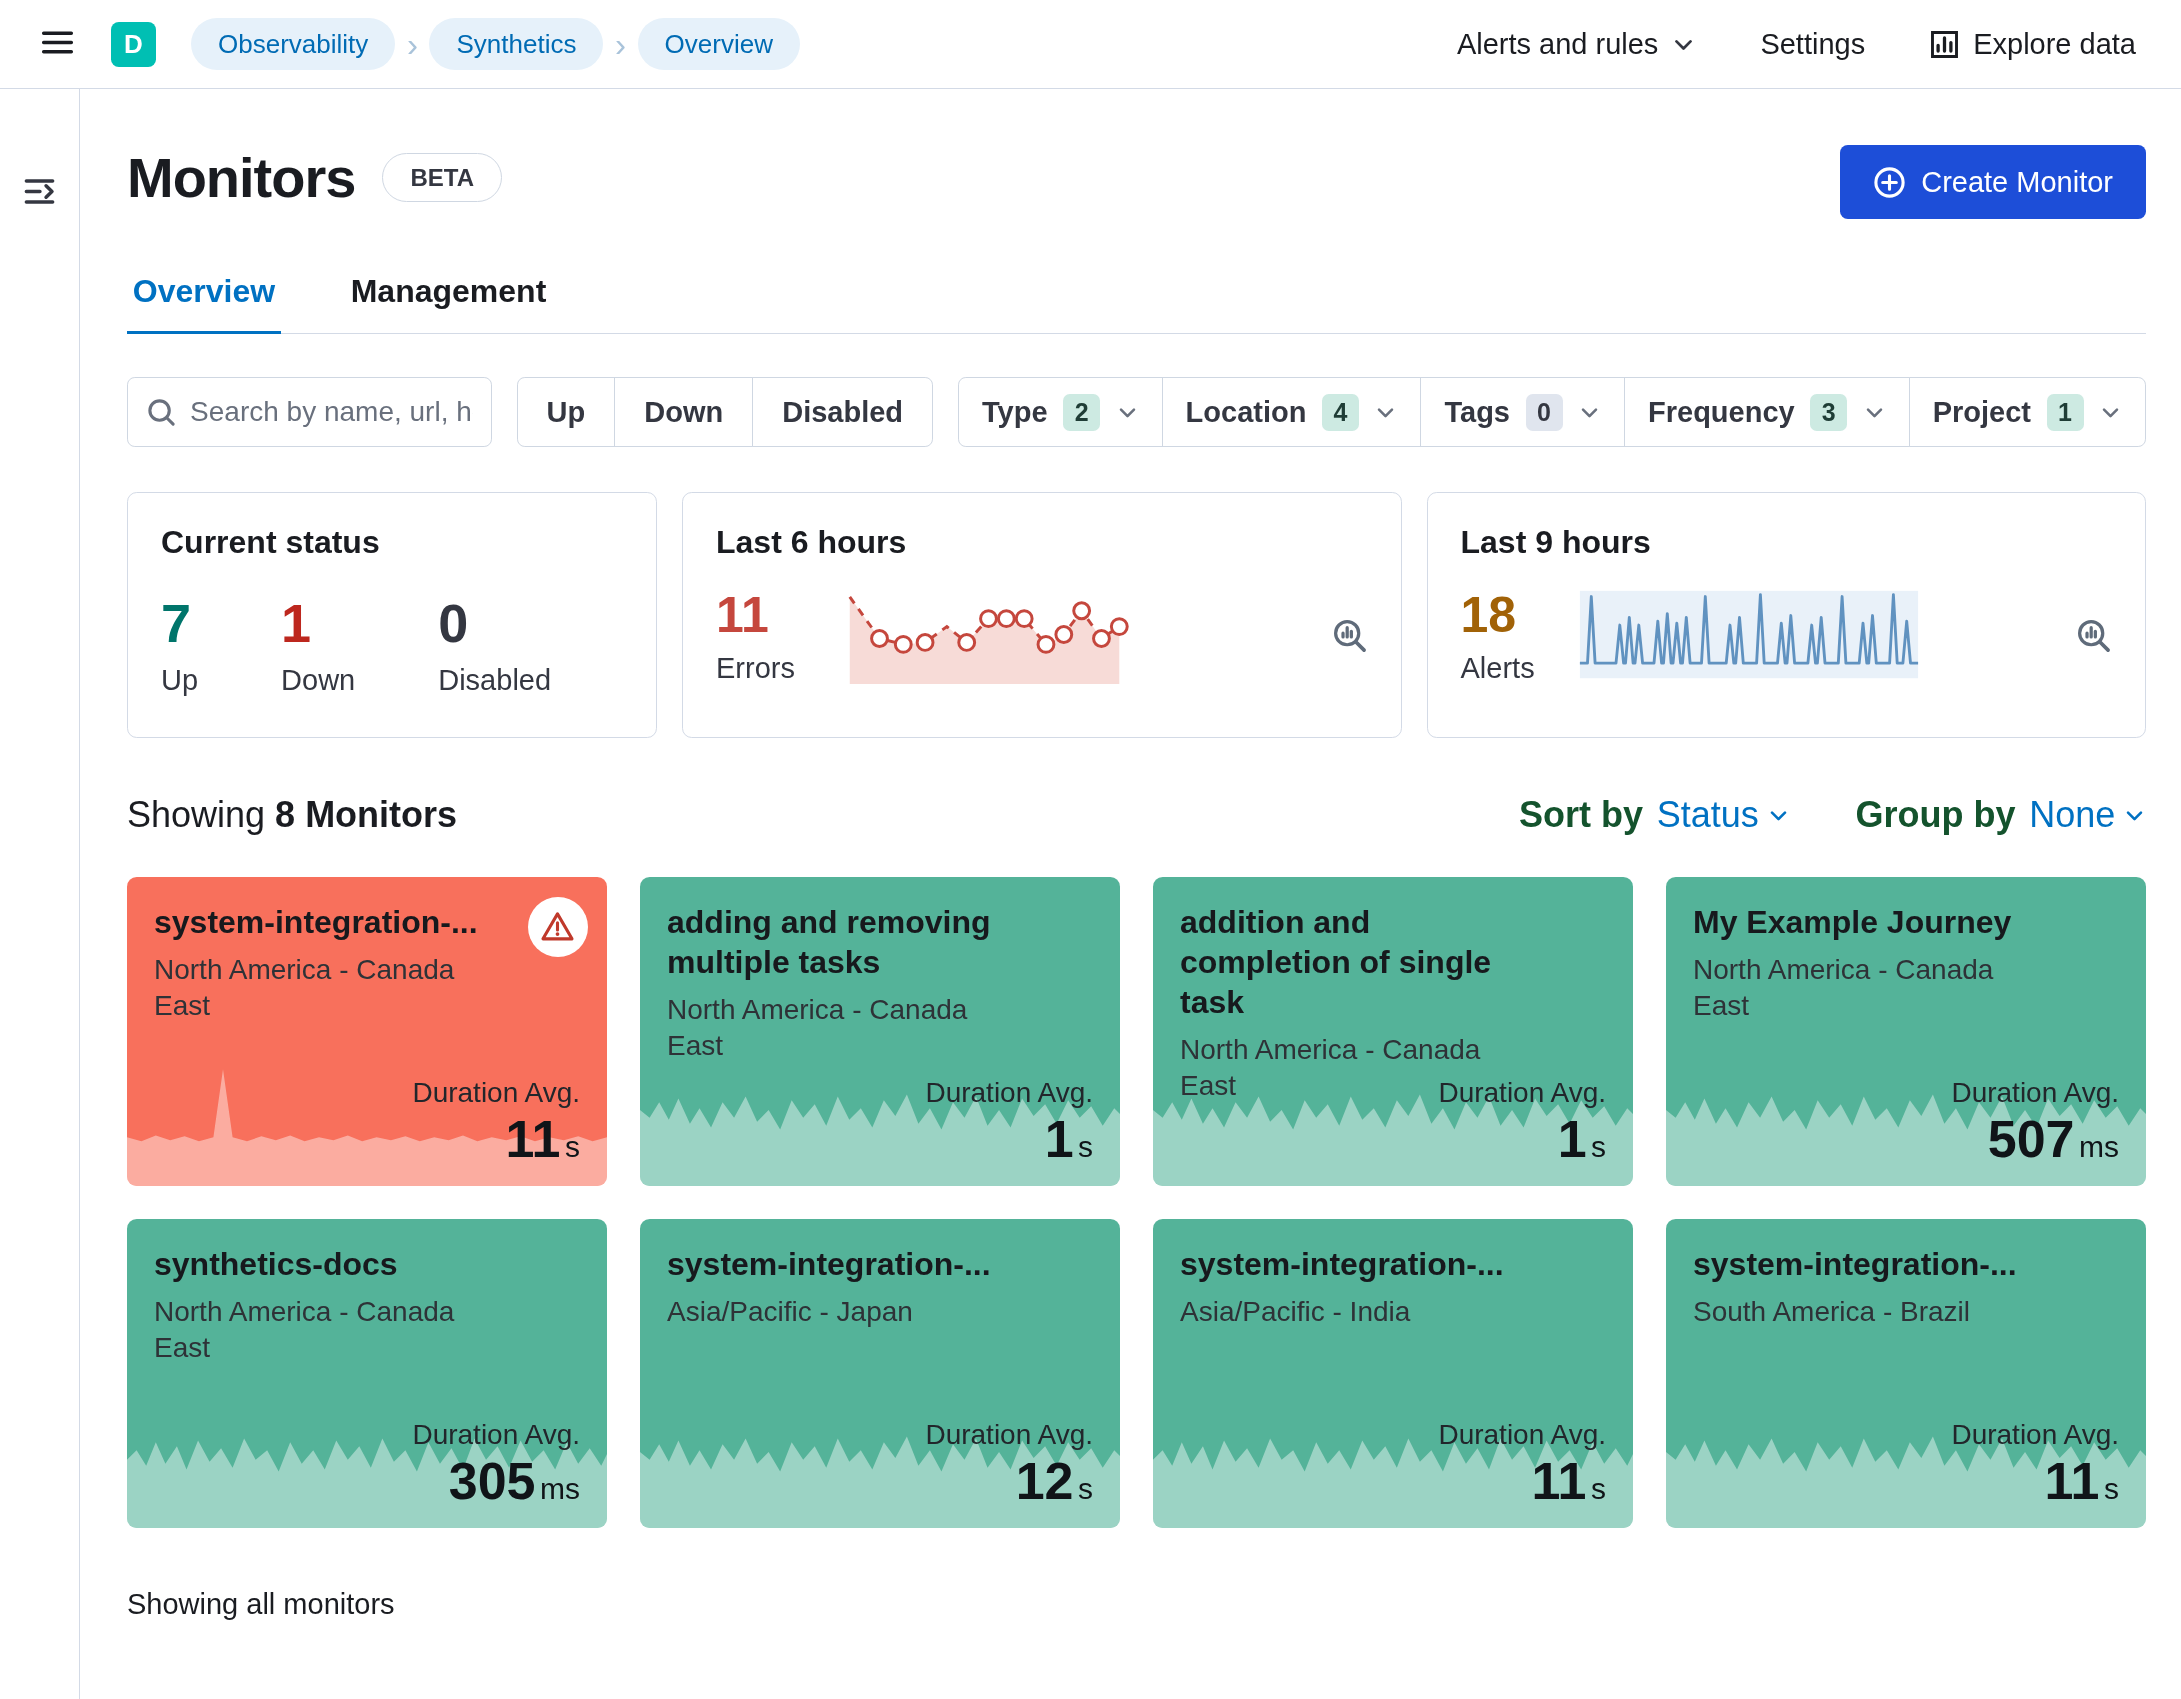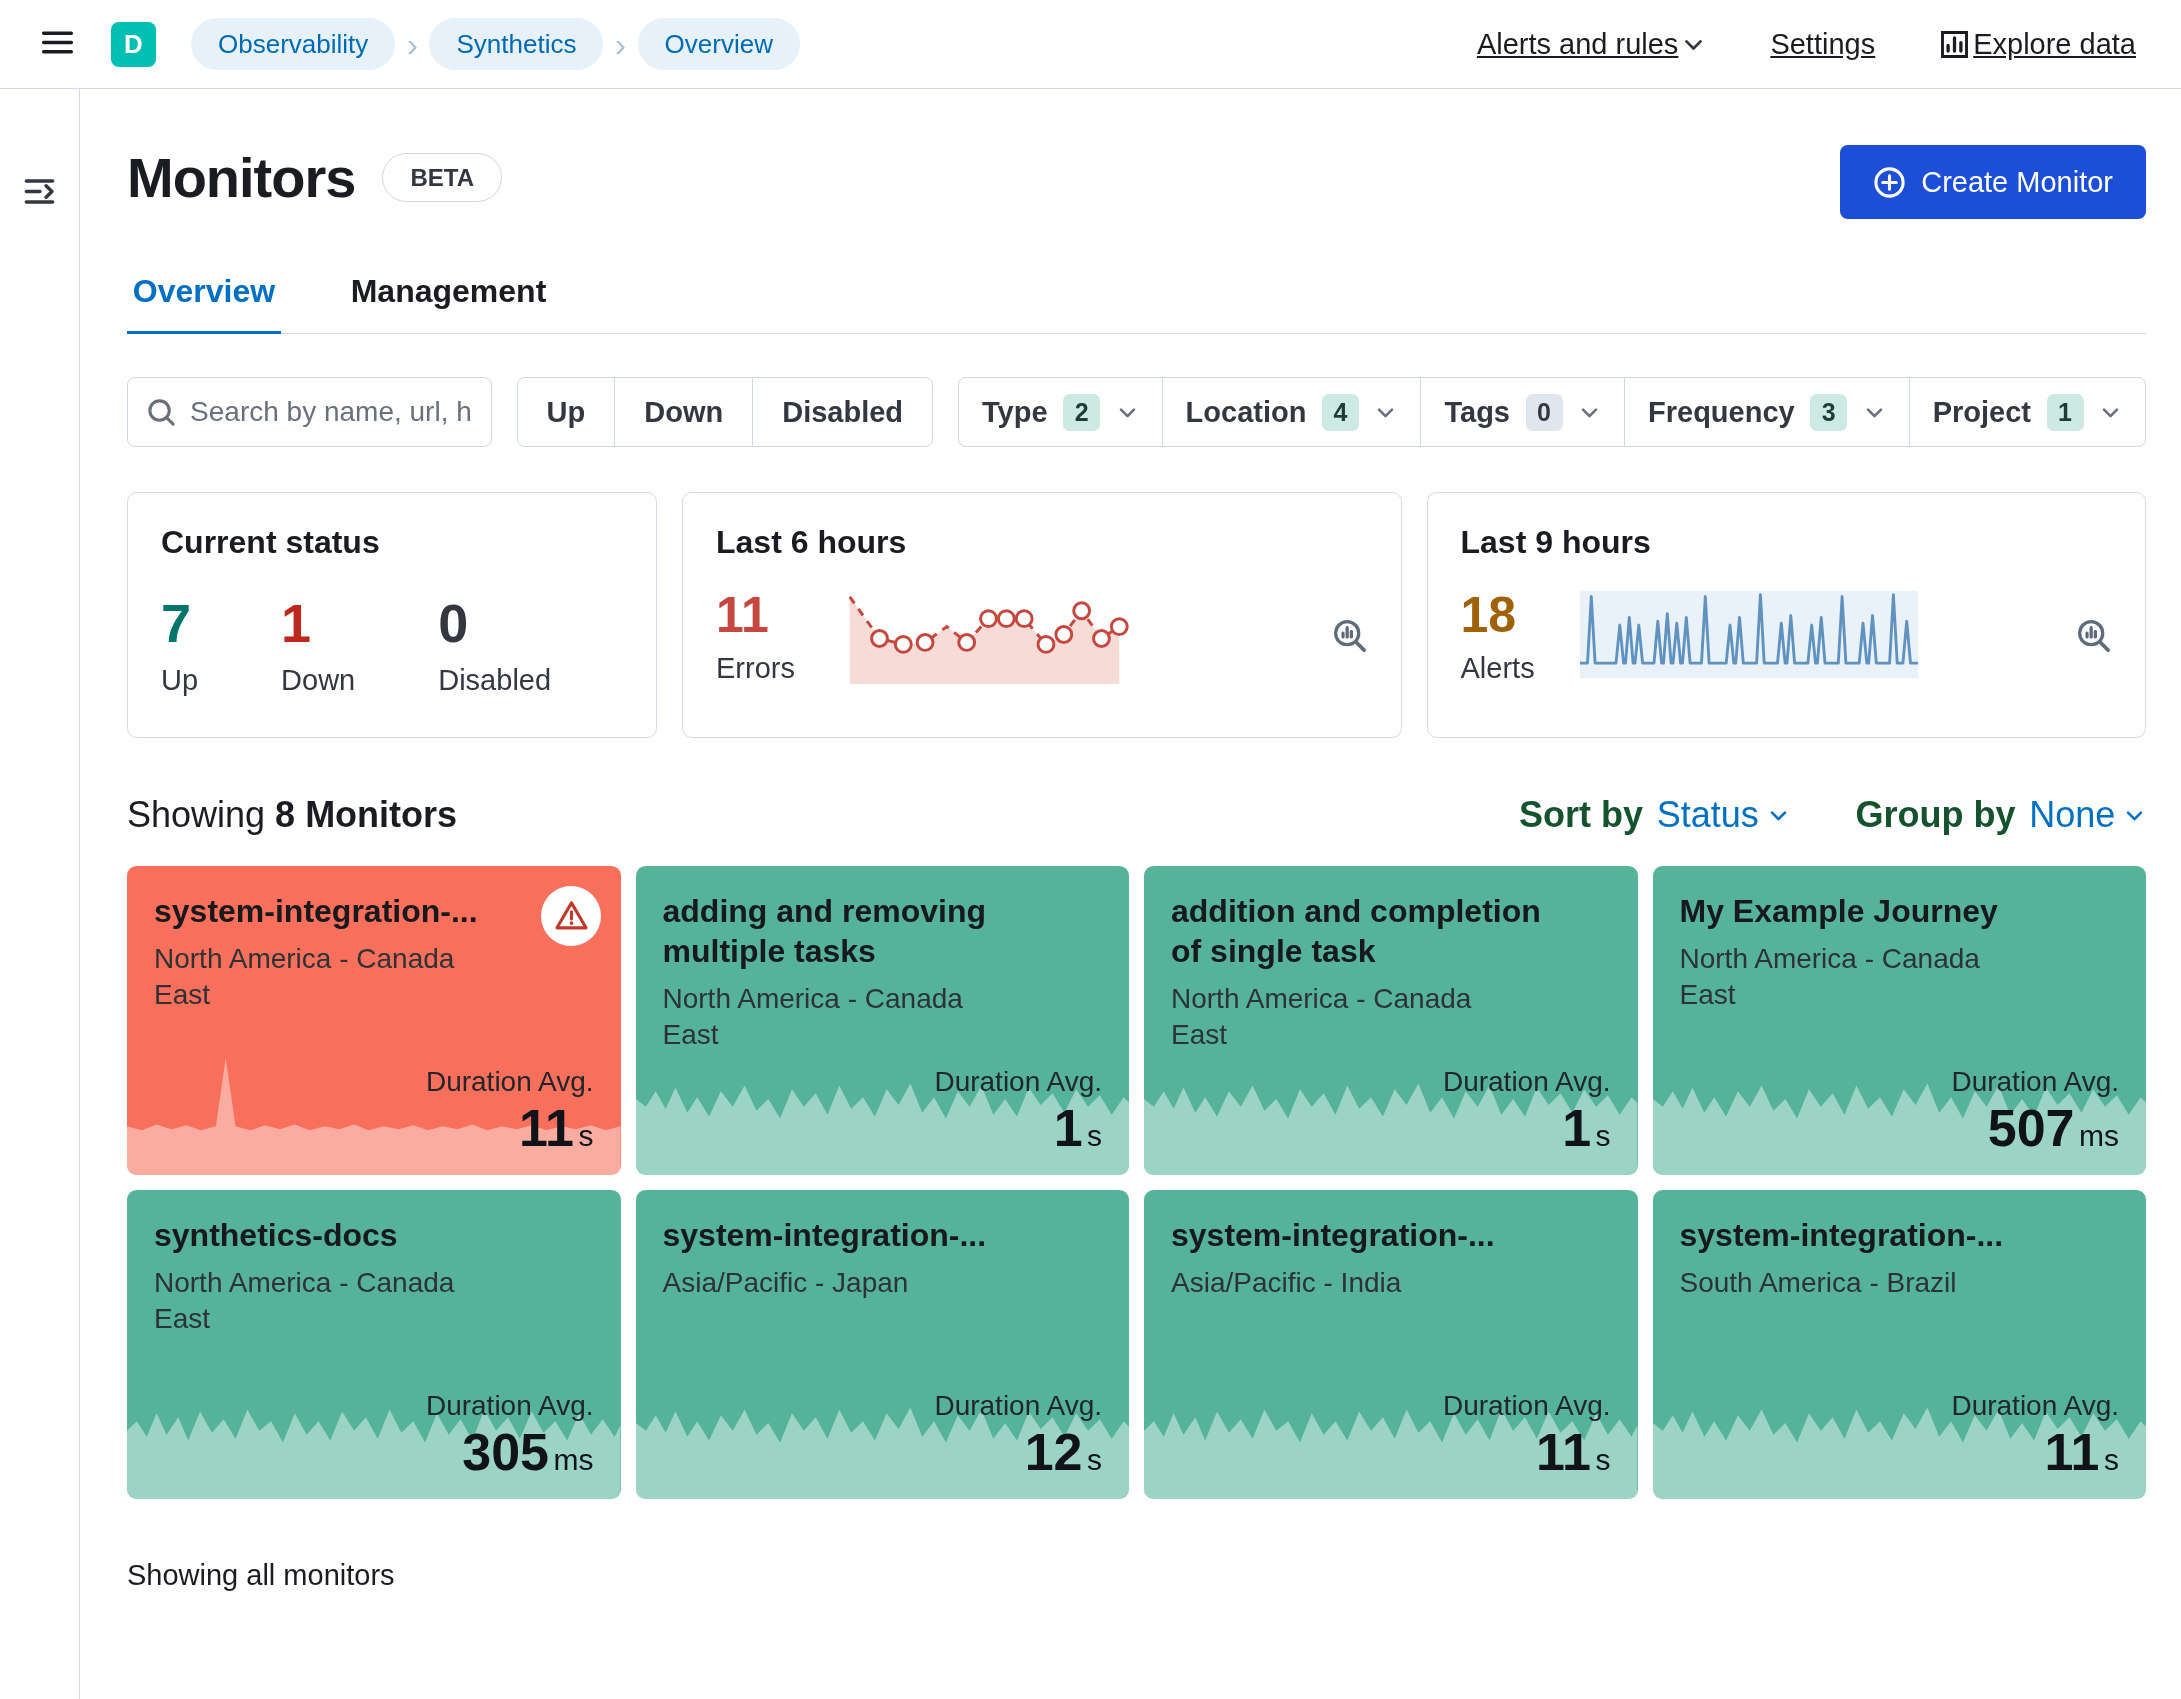--- a/index.html
+++ b/index.html
@@ -8,21 +8,21 @@
   .app { width:2181px; height:1699px; display:flex; flex-direction:column; overflow:hidden; background:#fff; }
 
   
   .topbar { height:89px; flex:none; display:flex; align-items:center; padding:0 45px 0 39px; border-bottom:1px solid #d3dae6; }
   .icon-btn { display:flex; align-items:center; justify-content:center; cursor:pointer; background:none; border:none; }
   .avatar { width:45px; height:45px; border-radius:7.8px; background:#00bfb3; color:#fff; font-weight:700; font-size:26px; display:flex; align-items:center; justify-content:center; margin:0 35px; cursor:pointer; }
   .crumbs { display:flex; align-items:center; gap:11.6px; }
   .crumb { background:#e6f1fa; color:#006bb4; font-size:26px; font-weight:500; padding:10.7px 27px; border-radius:27px; cursor:pointer; white-space:nowrap; }
   .crumb-sep { color:#a9c3da; font-size:33px; line-height:1; }
   .topnav { margin-left:auto; display:flex; align-items:center; gap:64px; font-size:29px; font-weight:500; color:#1a1c21; }
-  .topnav-item { display:flex; align-items:center; gap:3px; cursor:pointer; white-space:nowrap;text-decoration:underline; }
+  .topnav-item { display:flex; align-items:center; gap:13px; cursor:pointer; white-space:nowrap; }
 
   
   .body { flex:1; display:flex; min-height:0; }
   .rail { width:80px; flex:none; border-right:1px solid #d3dae6; padding-top:85px; display:flex; justify-content:center; align-items:flex-start; }
   .main { flex:1; padding:56px 35px 14px 47px; overflow:hidden; }
 
   
   .title-row { display:flex; align-items:flex-start; justify-content:space-between; }
   .title-left { display:flex; align-items:center; gap:27px; }
   h1 { font-size:56px; font-weight:700; letter-spacing:-1px; color:#1a1c21; }
@@ -66,21 +66,21 @@
   
   .showing-row { margin-top:56px; display:flex; align-items:center; font-size:36px; }
   .showing b { font-weight:700; }
   .sortgroup { margin-left:auto; display:flex; gap:66px; align-items:center; }
   .sg { display:flex; align-items:center; gap:13.6px; }
   .sg-label { font-weight:700; color:#14532d; }
   .sg-value { color:#0071c2; font-weight:500; display:flex; align-items:center; gap:7.8px; cursor:pointer; }
   .sg-value .chev { color:#0071c2; }
 
   
-  .grid { margin-top:30px; display:grid; grid-template-columns:repeat(4,1fr); gap:15px; }
+  .grid { margin-top:41px; display:grid; grid-template-columns:repeat(4,1fr); gap:33px; }
   .card { position:relative; height:309px; border-radius:9.7px; overflow:hidden; padding:25px 27px; cursor:pointer; }
   .card.up { background:#54b399; }
   .card.down { background:#f8705c; }
   .mc-title { font-size:32px; font-weight:600; color:#17191d; line-height:1.25; padding-right:64px; }
   .mc-loc { font-size:28px; color:#2e3237; margin-top:9.7px; line-height:1.3; max-width:326px; }
   .mc-chart { position:absolute; left:0; bottom:0; width:100%; height:146px; display:block; }
   .mc-chart path { fill:rgba(255,255,255,0.42); }
   .mc-dur { position:absolute; right:27px; bottom:17.5px; text-align:right; }
   .mc-dur-label { font-size:28px; color:#22262b; }
   .mc-dur-val { font-size:52px; font-weight:700; color:#101418; }

